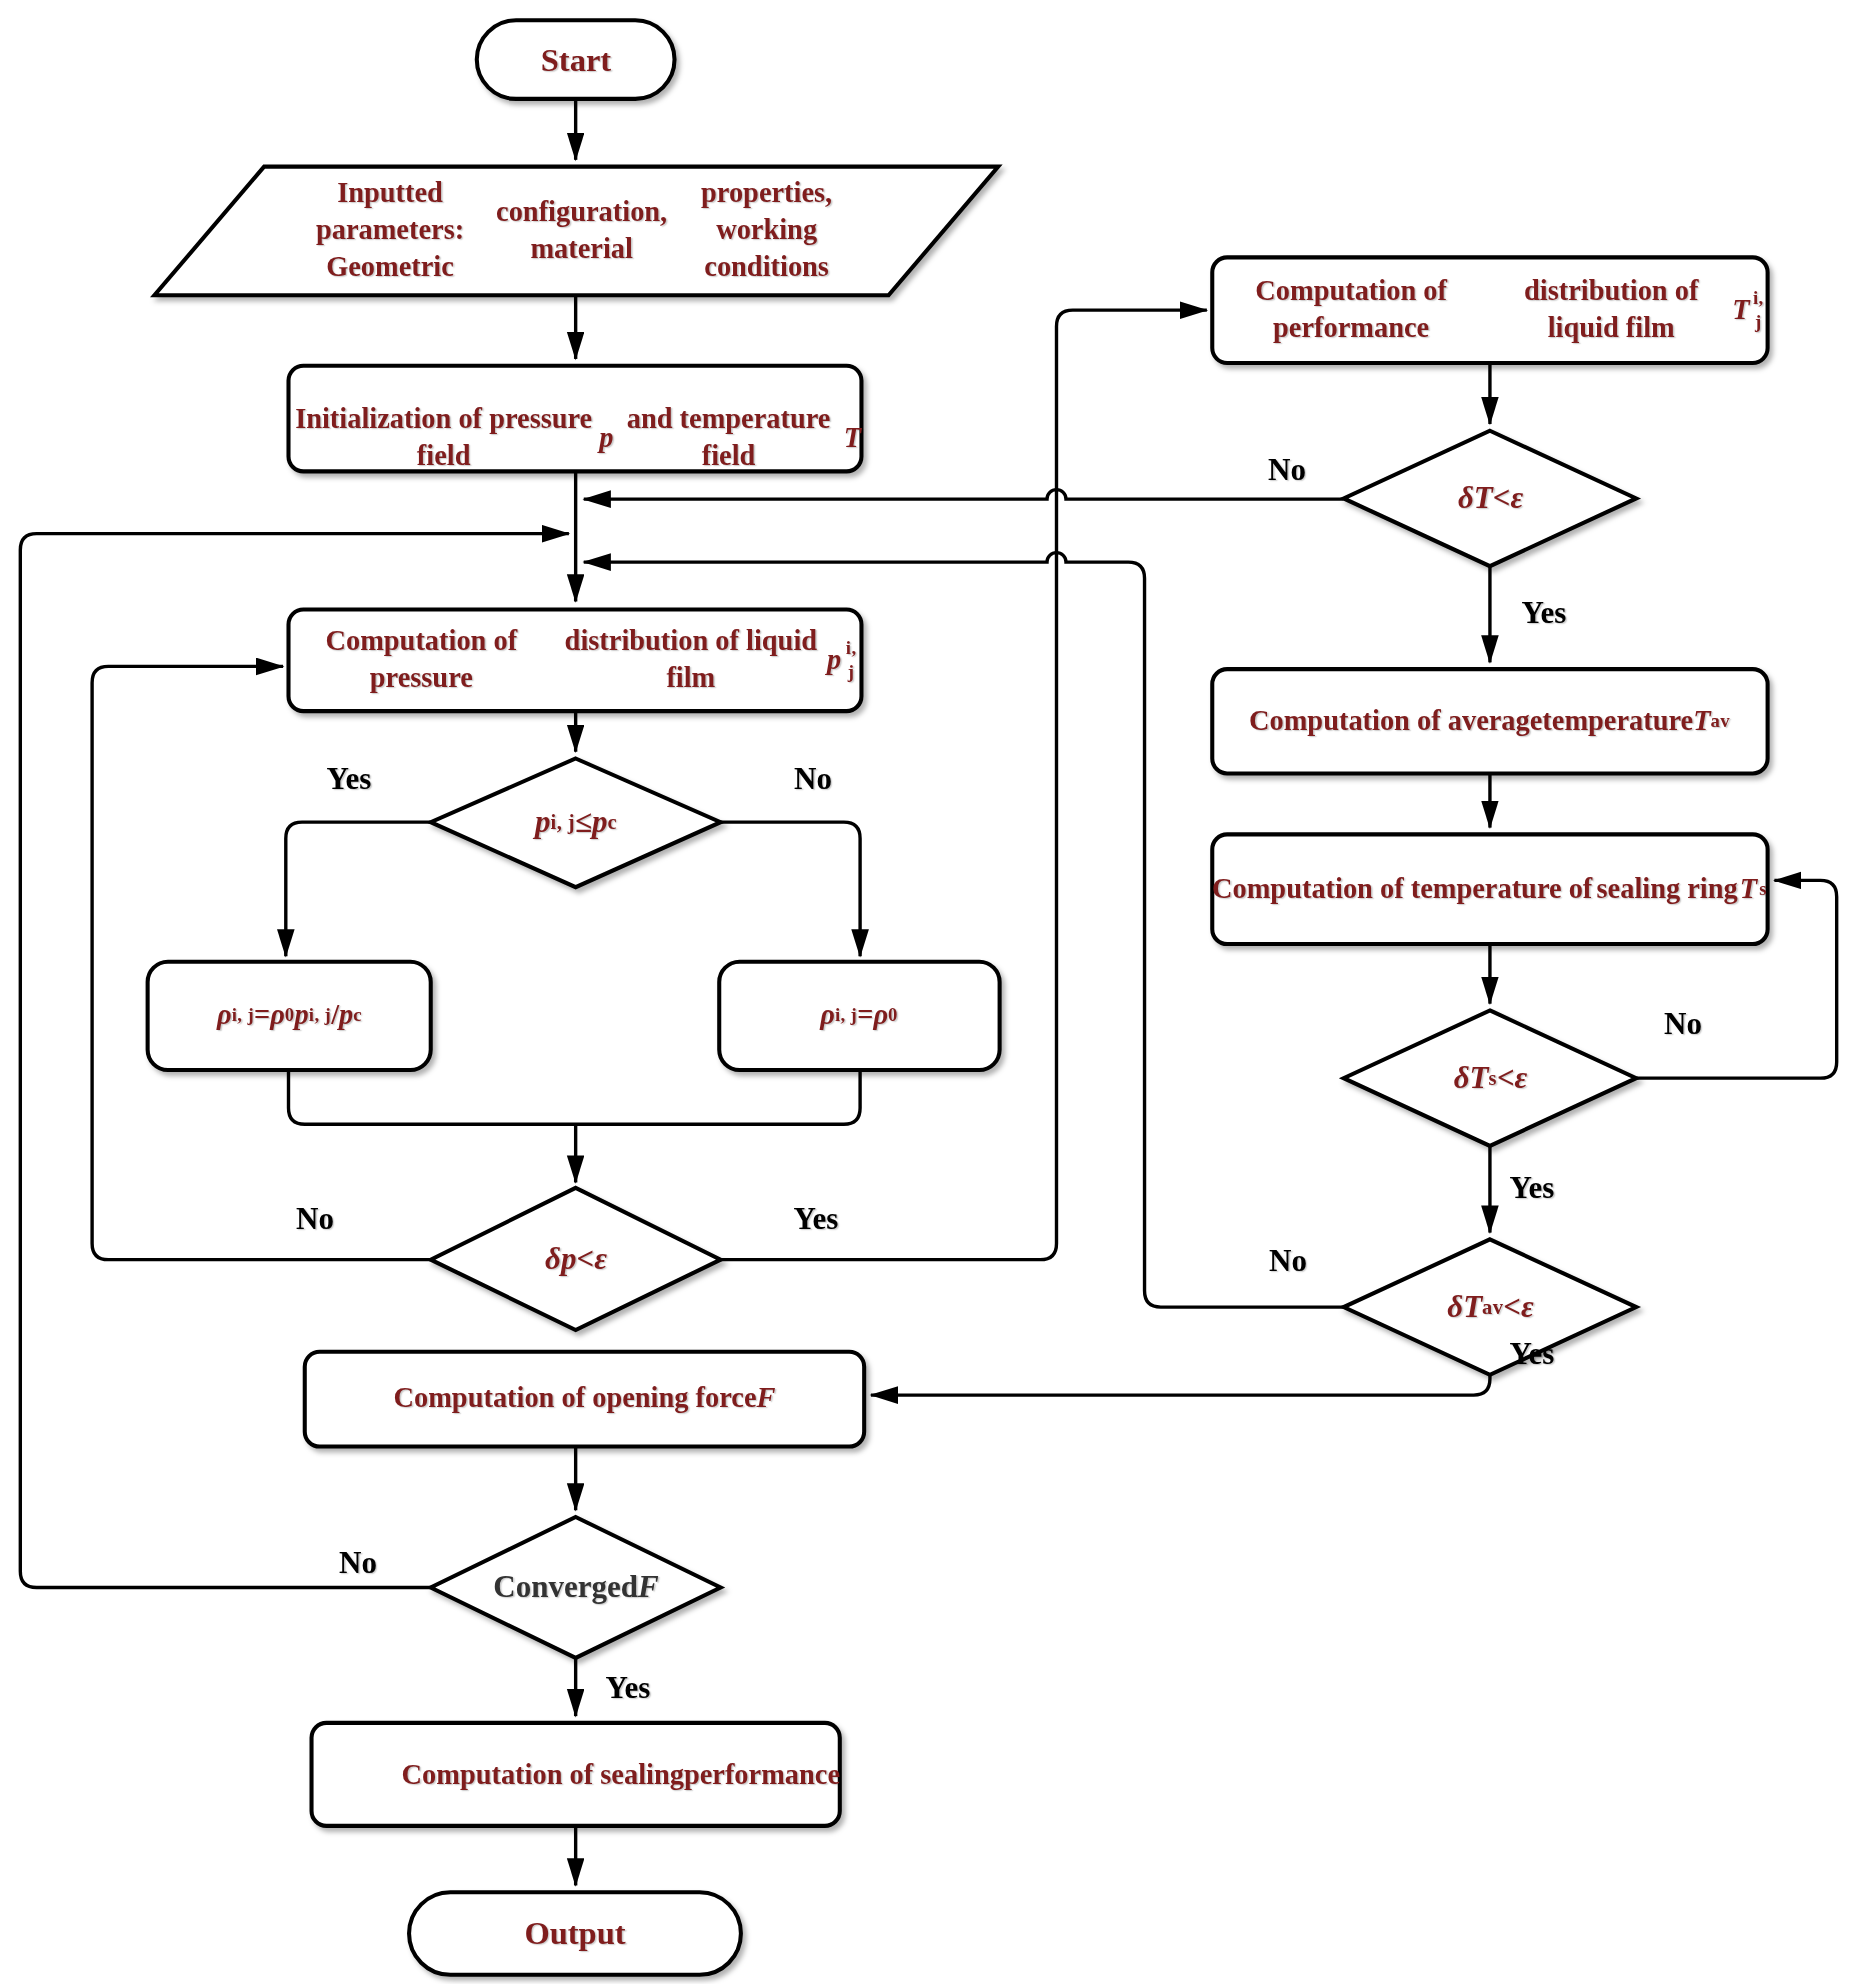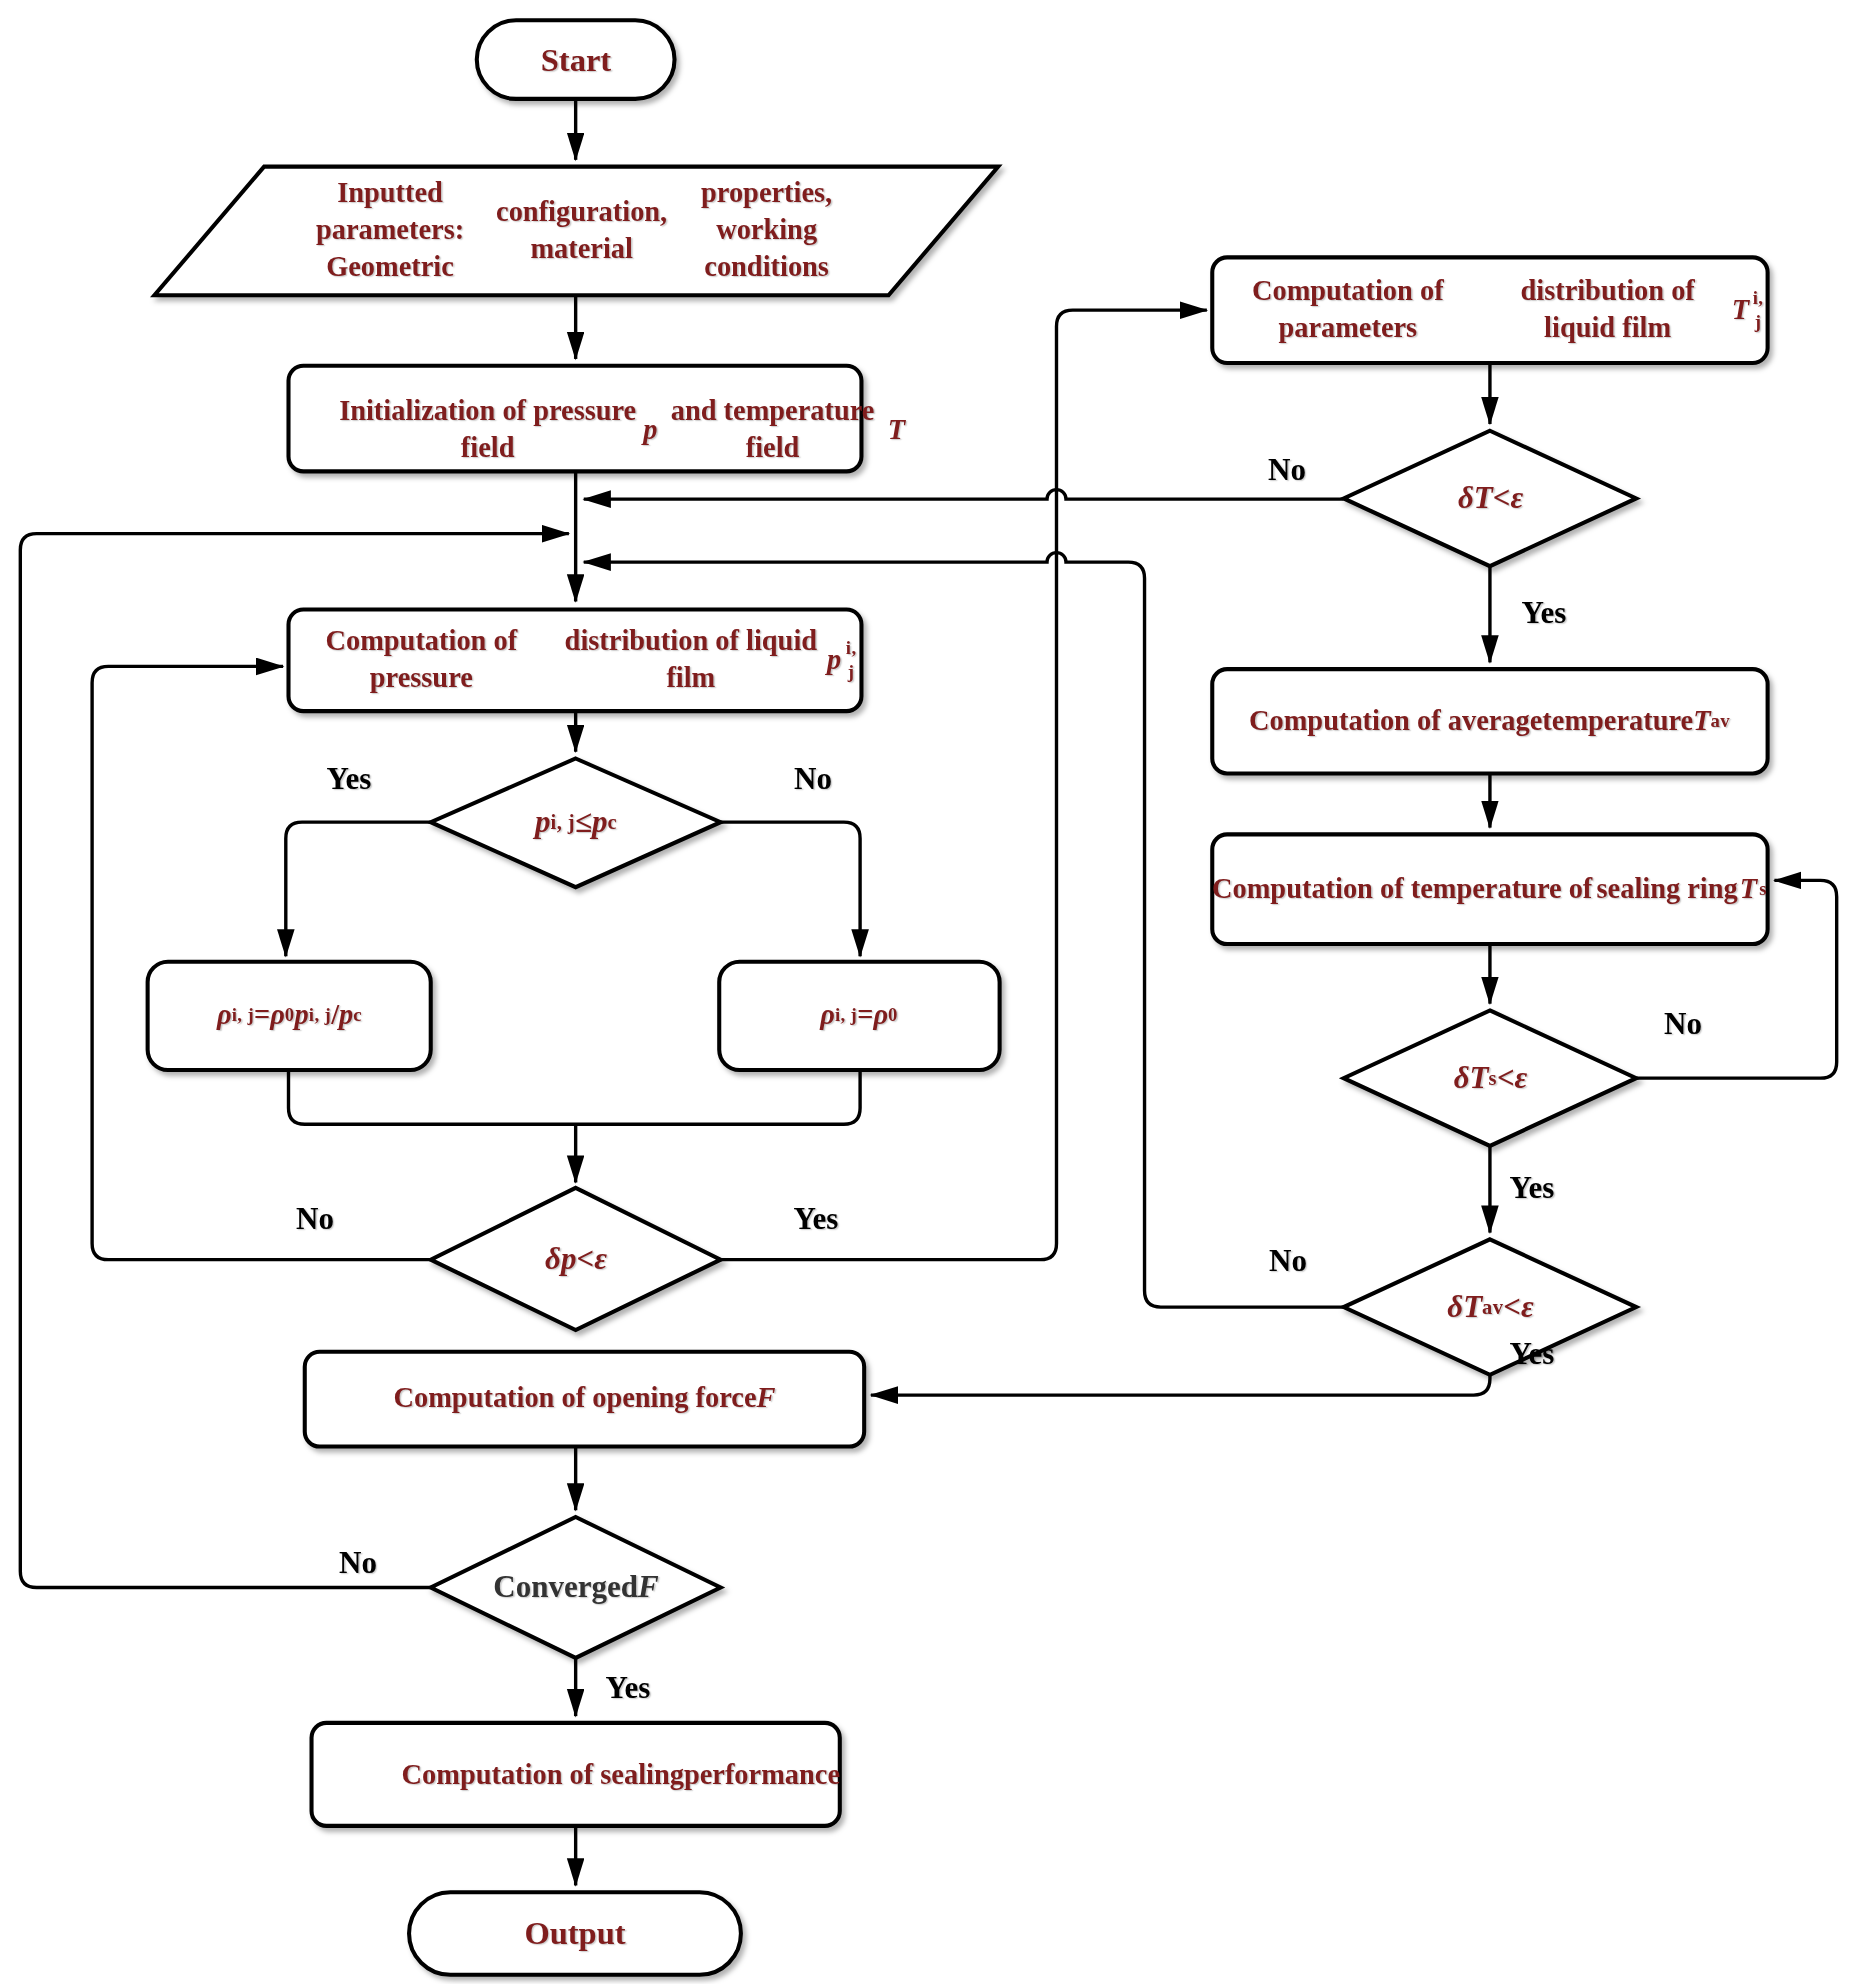--- a/index.html
+++ b/index.html
@@ -81,21 +81,21 @@
   <div class="txt" style="left:477px;top:20.3px;width:198px;height:79px;font-size:32.5px;">
       <span>Start</span>
     </div>
   <div class="txt" style="left:284px;top:169px;width:582px;height:123px;">
       <span>Inputted parameters: Geometric</span>
       <br>
       <span>configuration, material</span>
       <br>
       <span>properties, working conditions</span>
     </div>
-  <div class="txt" style="left:288px;top:380px;width:573px;height:100px;margin-left:44px;">
+  <div class="txt" style="left:288px;top:388px;width:573px;height:100px;">
       <span>Initialization of pressure field </span>
       <span class="it">p</span>
       <br>
       <span>and temperature field </span>
       <span class="it">T</span>
     </div>
   <div class="txt" style="left:288px;top:612px;width:573px;height:96px;">
       <span>Computation of pressure</span>
       <br>
       <span>distribution of liquid film </span>
@@ -128,21 +128,21 @@
       <span> = </span>
       <span class="it"> ρ</span>
       <span class="sub">0</span>
     </div>
   <div class="txt diam" style="left:431px;top:1192px;width:290px;height:135px;">
       <span class="it">δp</span>
       <span> &lt; </span>
       <span class="it">ε</span>
     </div>
   <div class="txt" style="left:1212px;top:260px;width:555px;height:100px;">
-      <span>Computation of parameters</span>
+      <span>Computation of performance</span>
       <br>
       <span>distribution of liquid film </span>
       <span class="it">T</span>
       <span class="sub">i, j</span>
     </div>
   <div class="txt diam" style="left:1344px;top:437px;width:293px;height:122px;">
       <span class="it">δT</span>
       <span> &lt; </span>
       <span class="it">ε</span>
     </div>

